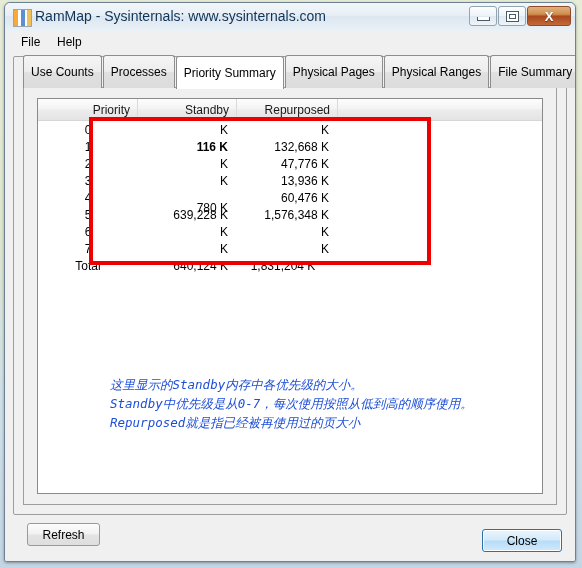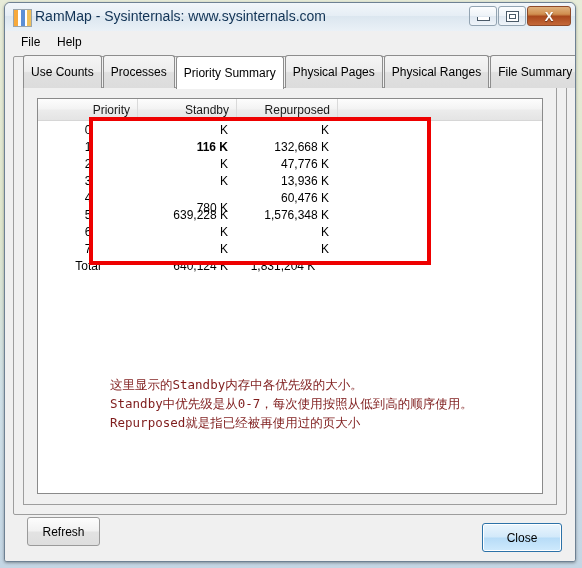--- a/index.html
+++ b/index.html
@@ -182,21 +182,21 @@
     color: #14a014;
     font-family: "DejaVu Sans Mono", monospace;
     font-size: 12.5px;
     line-height: 19px;
     white-space: nowrap;
   }
 
   
   .btn {
     position: absolute;
-    height: 29px;
+    height: 23px;
     font-size: 12px;
     color: #000;
     border: 1px solid #9a9a9a;
     border-radius: 3px;
     background: linear-gradient(180deg,#fdfdfd 0%, #f1f1f1 48%, #e3e3e3 52%, #dedede 100%);
     display: flex; align-items: center; justify-content: center;
     box-sizing: border-box;
   }
   .btn-refresh { left: 22px; bottom: 15px; width: 73px; }
   .btn-close {
@@ -306,21 +306,21 @@
                 <div class="lv-row">
                   <div class="lv-cell prio" style="width: 100px;">Total</div>
                   <div class="lv-cell" style="width: 99px;">640,124 K</div>
                   <div class="lv-cell" style="width: 101px; text-align: center;">1,831,204 K</div>
                 </div>
               </div>
           </div>
 
           <div class="red-box" id="red-box" style="border-color: rgb(238, 0, 0); left: 65px; top: 29px; width: 334px; height: 140px;"></div>
 
-          <div class="annot" id="annot" style="color: #7f1d1d;">
+          <div class="annot" id="annot" style="color: #1d4ed8; font-style: italic;">
               <div>这里显示的Standby内存中各优先级的大小。</div>
               <div>Standby中优先级是从0-7，每次使用按照从低到高的顺序使用。</div>
               <div>Repurposed就是指已经被再使用过的页大小</div>
             </div>
 
         </div>
       </div>
 
       <div class="btn btn-refresh">Refresh</div>
       <div class="btn btn-close">Close</div>

